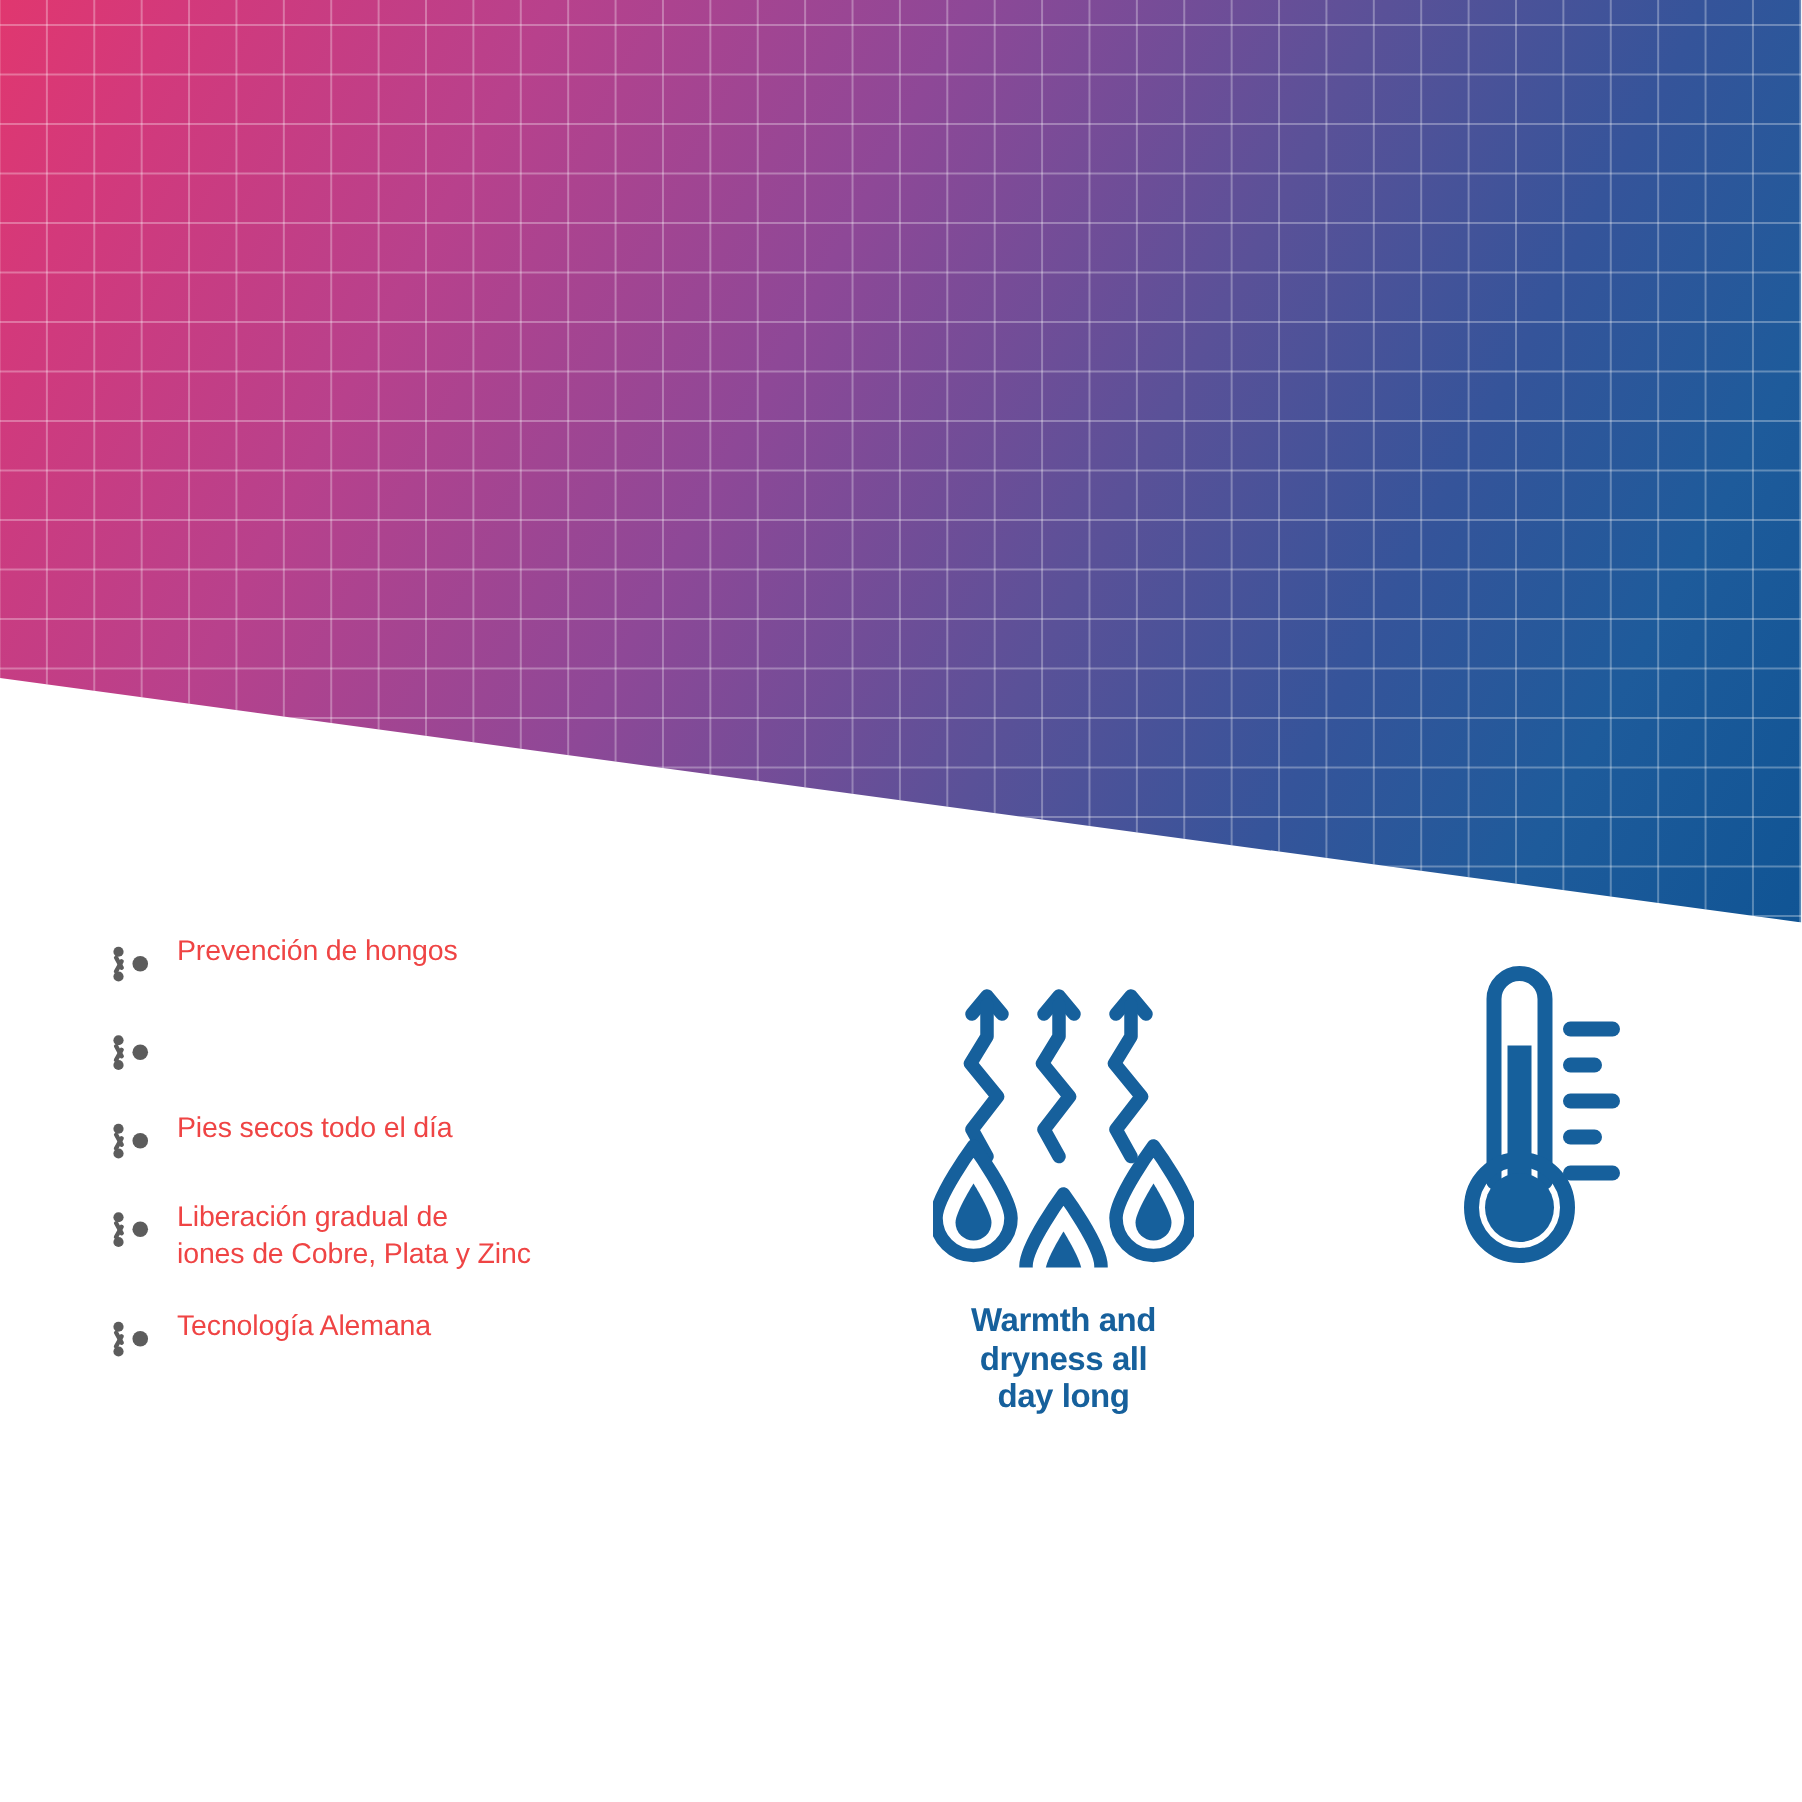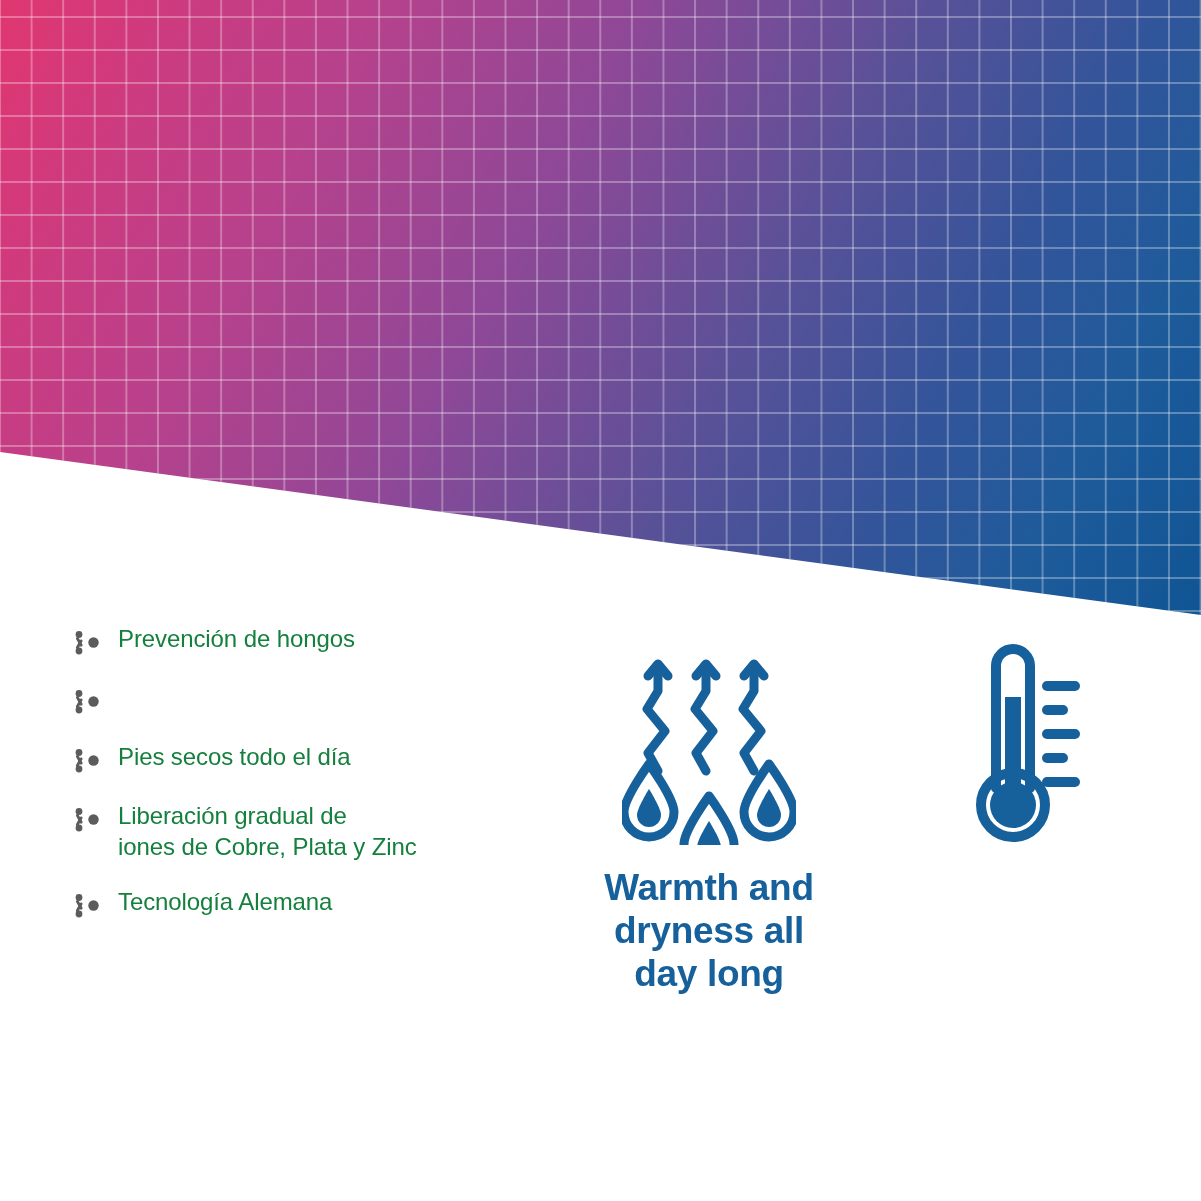--- a/index.html
+++ b/index.html
@@ -107,22 +107,22 @@
   .feature:last-child { margin-bottom: 0; }
   .bullet-icon {
     flex: 0 0 auto;
     width: 28px;
     height: 30px;
     margin-right: 18px;
     margin-top: 5px;
   }
   .bullet-icon svg { display: block; }
   .feature-label {
-    color: #15803d;
-    font-size: 24px;
+    color: #ef4444;
+    font-size: 19px;
     line-height: 1.30;
     letter-spacing: -0.1px;
     white-space: pre-line;
   }
 
   
   .cards {
     position: absolute;
     left: 560px;
     top: 0;
@@ -142,21 +142,21 @@
     display: flex;
     align-items: flex-end;
     justify-content: center;
   }
   .card-figure svg { display: block; }
 
   .card-caption {
     margin: 0;
     padding-top: 22px;
     color: #16609c;
-    font-size: 37px;
+    font-size: 22px;
     font-weight: 700;
     line-height: 1.16;
     letter-spacing: -0.3px;
     white-space: pre-line;
   }
   .card-therm .card-caption { padding-top: 22px; }
 </style>
 </head>
 <body>
 

